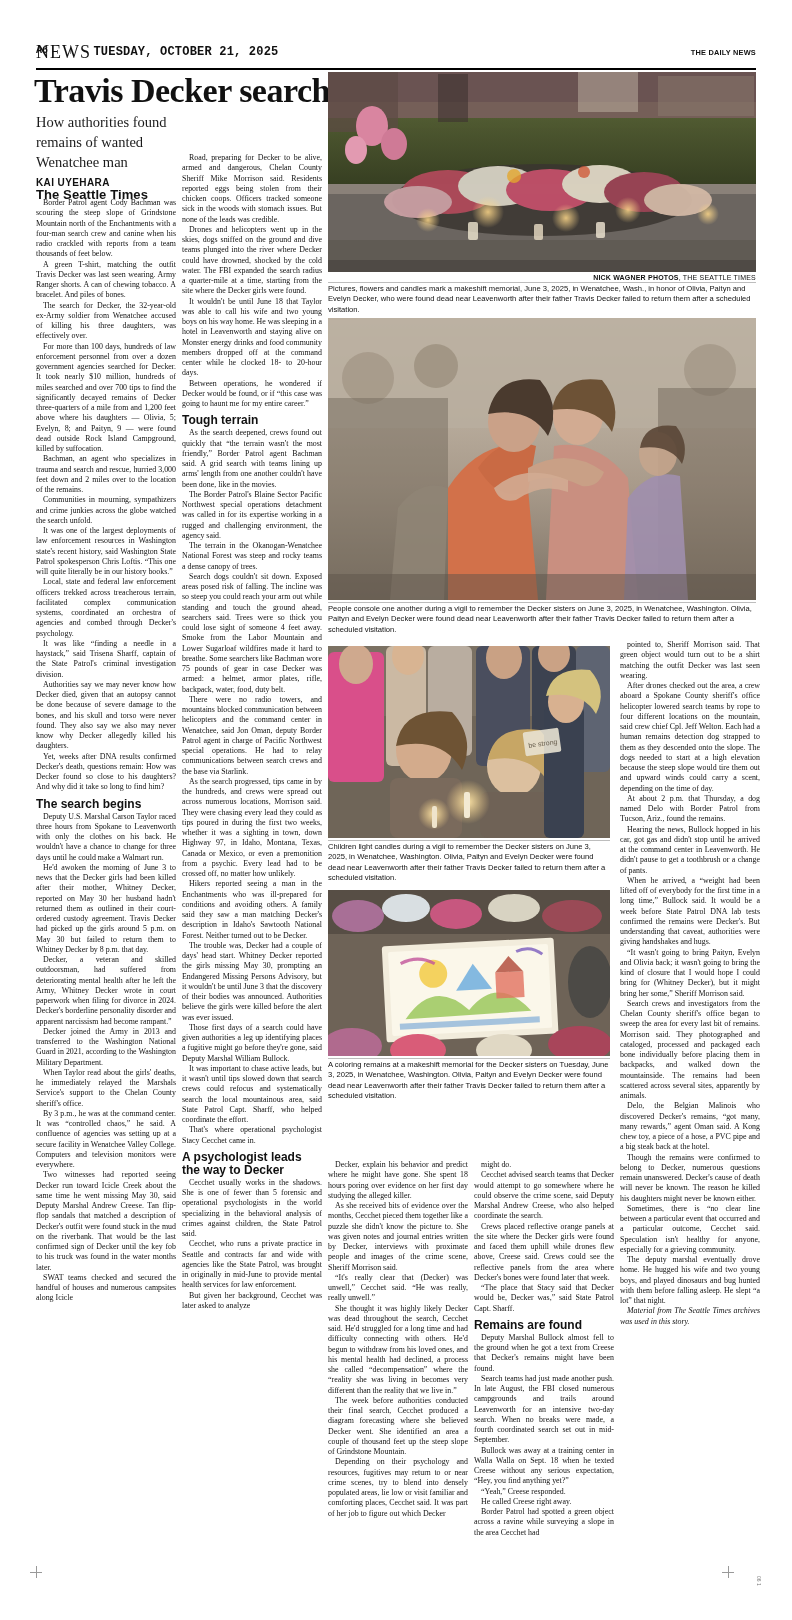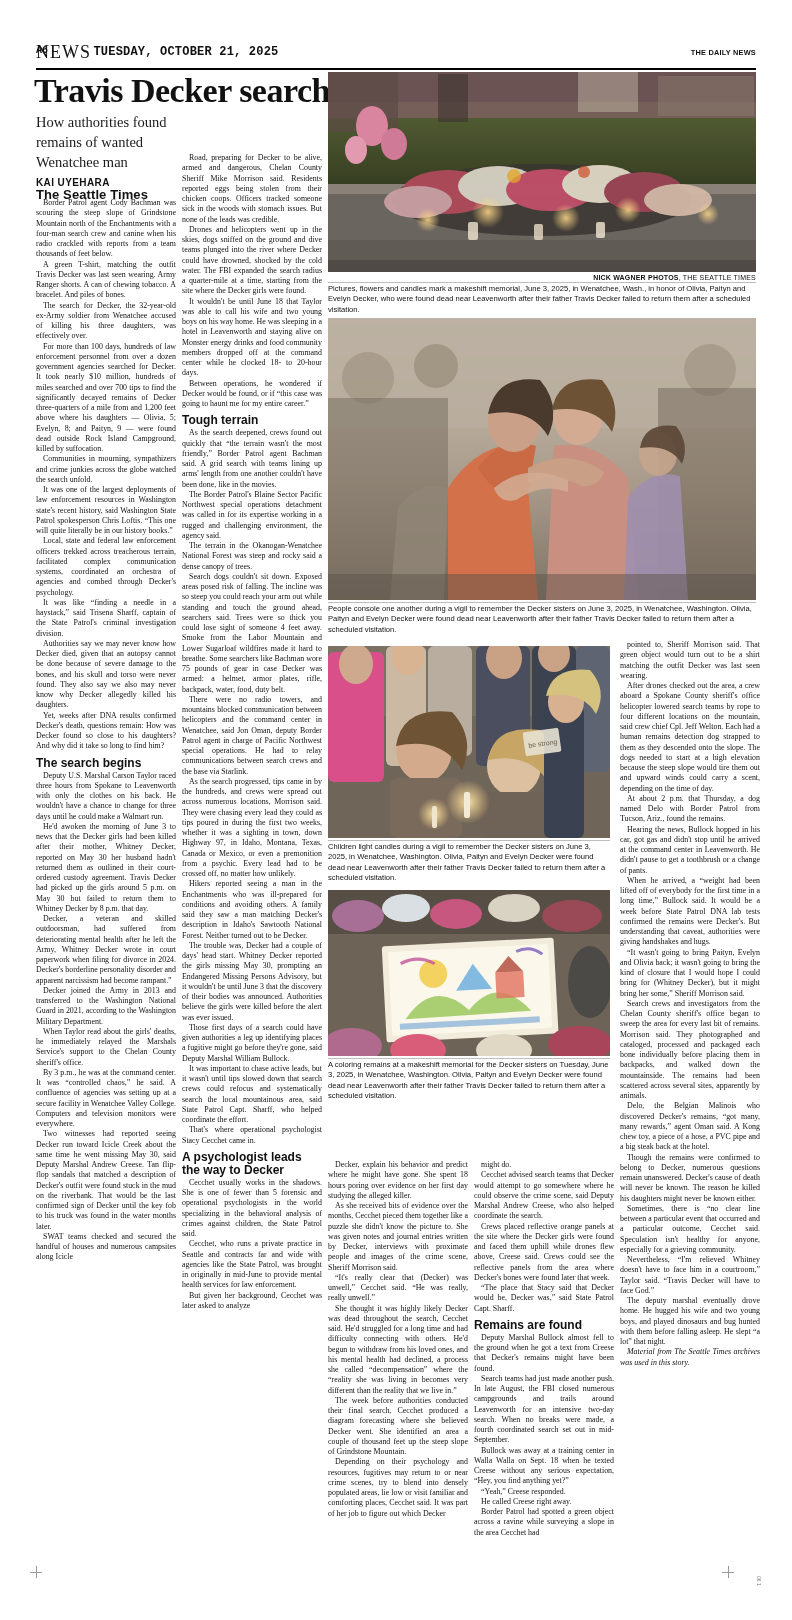--- a/index.html
+++ b/index.html
@@ -331,20 +331,21 @@
     </svg>
   </div>
   <div class="caprule" style="left:328px; top:1058px; width:282px;"></div>
   <div class="caption" id="cap4">A coloring remains at a makeshift memorial for the Decker sisters on Tuesday, June 3, 2025, in Wenatchee, Washington. Olivia, Paityn and Evelyn Decker were found dead near Leavenworth after their father Travis Decker failed to return them after a scheduled visitation.</div>
 
   <div class="col" id="col1">
       <p>Border Patrol agent Cody Bachman was scouring the steep slope of Grindstone Mountain north of the Enchantments with a four-man search crew and canine when his radio crackled with reports from a team thousands of feet below.</p>
       <p>A green T-shirt, matching the outfit Travis Decker was last seen wearing. Army Ranger shorts. A can of chewing tobacco. A bracelet. And piles of bones.</p>
       <p>The search for Decker, the 32-year-old ex-Army soldier from Wenatchee accused of killing his three daughters, was effectively over.</p>
       <p>For more than 100 days, hundreds of law enforcement personnel from over a dozen government agencies searched for Decker. It took nearly $10 million, hundreds of miles searched and over 700 tips to find the significantly decayed remains of Decker three-quarters of a mile from and 1,200 feet above where his daughters — Olivia, 5; Evelyn, 8; and Paityn, 9 — were found dead outside Rock Island Campground, killed by suffocation.</p>
+      <p>Bachman, an agent who specializes in trauma and search and rescue, hurried 3,000 feet down and 2 miles over to the location of the remains.</p>
       <p>Communities in mourning, sympathizers and crime junkies across the globe watched the search unfold.</p>
       <p>It was one of the largest deployments of law enforcement resources in Washington state's recent history, said Washington State Patrol spokesperson Chris Loftis. “This one will quite literally be in our history books.”</p>
       <p>Local, state and federal law enforcement officers trekked across treacherous terrain, facilitated complex communication systems, coordinated an orchestra of agencies and combed through Decker's psychology.</p>
       <p>It was like “finding a needle in a haystack,” said Trisena Sharff, captain of the State Patrol's criminal investigation division.</p>
       <p>Authorities say we may never know how Decker died, given that an autopsy cannot be done because of severe damage to the bones, and his skull and torso were never found. They also say we also may never know why Decker allegedly killed his daughters.</p>
       <p>Yet, weeks after DNA results confirmed Decker's death, questions remain: How was Decker found so close to his daughters? And why did it take so long to find him?</p>
       <div class="subhead">The search begins</div>
       <p>Deputy U.S. Marshal Carson Taylor raced three hours from Spokane to Leavenworth with only the clothes on his back. He wouldn't have a chance to change for three days until he could make a Walmart run.</p>
       <p>He'd awoken the morning of June 3 to news that the Decker girls had been killed after their mother, Whitney Decker, reported on May 30 her husband hadn't returned them as outlined in their court-ordered custody agreement. Travis Decker had picked up the girls around 5 p.m. on May 30 but failed to return them to Whitney Decker by 8 p.m. that day.</p>
       <p>Decker, a veteran and skilled outdoorsman, had suffered from deteriorating mental health after he left the Army, Whitney Decker wrote in court paperwork when filing for divorce in 2024. Decker's borderline personality disorder and apparent narcissism had become rampant.”</p>
@@ -355,21 +356,21 @@
       <p>SWAT teams checked and secured the handful of houses and numerous campsites along Icicle</p>
     </div>
   <div class="col" id="col2">
       <p>Road, preparing for Decker to be alive, armed and dangerous, Chelan County Sheriff Mike Morrison said. Residents reported eggs being stolen from their chicken coops. Officers tracked someone sick in the woods with stomach issues. But none of the leads was credible.</p>
       <p>Drones and helicopters went up in the skies, dogs sniffed on the ground and dive teams plunged into the river where Decker could have drowned, shocked by the cold water. The FBI expanded the search radius a quarter-mile at a time, starting from the site where the Decker girls were found.</p>
       <p>It wouldn't be until June 18 that Taylor was able to call his wife and two young boys on his way home. He was sleeping in a hotel in Leavenworth and staying alive on Monster energy drinks and food community members dropped off at the command center while he clocked 18- to 20-hour days.</p>
       <p>Between operations, he wondered if Decker would be found, or if “this case was going to haunt me for my entire career.”</p>
       <div class="subhead">Tough terrain</div>
       <p>As the search deepened, crews found out quickly that “the terrain wasn't the most friendly,” Border Patrol agent Bachman said. A grid search with teams lining up arms' length from one another couldn't have been done, like in the movies.</p>
       <p>The Border Patrol's Blaine Sector Pacific Northwest special operations detachment was called in for its expertise working in a rugged and challenging environment, the agency said.</p>
-      <p>The terrain in the Okanogan-Wenatchee National Forest was steep and rocky said a dense canopy of trees.</p>
+      <p>The terrain in the Okanogan-Wenatchee National Forest was steep and rocky teams a dense canopy of trees.</p>
       <p>Search dogs couldn't sit down. Exposed areas posed risk of falling. The incline was so steep you could reach your arm out while standing and touch the ground ahead, searchers said. Trees were so thick you could lose sight of someone 4 feet away. Smoke from the Labor Mountain and Lower Sugarloaf wildfires made it hard to breathe. Some searchers like Bachman wore 75 pounds of gear in case Decker was armed: a helmet, armor plates, rifle, backpack, water, food, duty belt.</p>
       <p>There were no radio towers, and mountains blocked communication between helicopters and the command center in Wenatchee, said Jon Oman, deputy Border Patrol agent in charge of Pacific Northwest special operations. He had to relay communications between search crews and the base via Starlink.</p>
       <p>As the search progressed, tips came in by the hundreds, and crews were spread out across numerous locations, Morrison said. They were chasing every lead they could as tips poured in during the first two weeks, whether it was a sighting in town, down Highway 97, in Idaho, Montana, Texas, Canada or Mexico, or even a premonition from a psychic. Every lead had to be crossed off, no matter how unlikely.</p>
       <p>Hikers reported seeing a man in the Enchantments who was ill-prepared for conditions and avoiding others. A family said they saw a man matching Decker's description in Idaho's Sawtooth National Forest. Neither turned out to be Decker.</p>
       <p>The trouble was, Decker had a couple of days' head start. Whitney Decker reported the girls missing May 30, prompting an Endangered Missing Persons Advisory, but it wouldn't be until June 3 that the discovery of their bodies was announced. Authorities believe the girls were killed before the alert was ever issued.</p>
       <p>Those first days of a search could have given authorities a leg up identifying places a fugitive might go before they're gone, said Deputy Marshal William Bullock.</p>
       <p>It was important to chase active leads, but it wasn't until tips slowed down that search crews could refocus and systematically search the local mountainous area, said State Patrol Capt. Sharff, who helped coordinate the effort.</p>
       <p>That's where operational psychologist Stacy Cecchet came in.</p>
       <div class="subhead">A psychologist leads the way to Decker</div>
       <p>Cecchet usually works in the shadows. She is one of fewer than 5 forensic and operational psychologists in the world specializing in the behavioral analysis of crimes against children, the State Patrol said.</p>
@@ -401,21 +402,20 @@
       <p>pointed to, Sheriff Morrison said. That green object would turn out to be a shirt matching the outfit Decker was last seen wearing.</p>
       <p>After drones checked out the area, a crew aboard a Spokane County sheriff's office helicopter lowered search teams by rope to four different locations on the mountain, said crew chief Cpl. Jeff Welton. Each had a human remains detection dog strapped to them as they descended onto the slope. The dogs needed to start at a high elevation because the steep slope would tire them out and upward winds could carry a scent, depending on the time of day.</p>
       <p>At about 2 p.m. that Thursday, a dog named Delo with Border Patrol from Tucson, Ariz., found the remains.</p>
       <p>Hearing the news, Bullock hopped in his car, got gas and didn't stop until he arrived at the command center in Leavenworth. He didn't pause to get a toothbrush or a change of pants.</p>
       <p>When he arrived, a “weight had been lifted off of everybody for the first time in a long time,” Bullock said. It would be a week before State Patrol DNA lab tests confirmed the remains were Decker's. But understanding that caveat, authorities were giving handshakes and hugs.</p>
       <p>“It wasn't going to bring Paityn, Evelyn and Olivia back; it wasn't going to bring the kind of closure that I would hope I could bring for (Whitney Decker), but it might bring her some,” Sheriff Morrison said.</p>
       <p>Search crews and investigators from the Chelan County sheriff's office began to sweep the area for every last bit of remains. Morrison said. They photographed and cataloged, processed and packaged each bone individually before placing them in backpacks, and walked down the mountainside. The remains had been scattered across several sites, apparently by animals.</p>
       <p>Delo, the Belgian Malinois who discovered Decker's remains, “got many, many rewards,” agent Oman said. A Kong chew toy, a piece of a hose, a PVC pipe and a big steak back at the hotel.</p>
       <p>Though the remains were confirmed to belong to Decker, numerous questions remain unanswered. Decker's cause of death will never be known. The reason he killed his daughters might never be known either.</p>
       <p>Sometimes, there is “no clear line between a particular event that occurred and a particular outcome, Cecchet said. Speculation isn't healthy for anyone, especially for a grieving community.</p>
-      <p>Nevertheless, “I'm relieved Whitney doesn't have to face him in a courtroom,” Taylor said. “Travis Decker will have to face God.”</p>
       <p>The deputy marshal eventually drove home. He hugged his wife and two young boys, and played dinosaurs and bug hunted with them before falling asleep. He slept “a lot” that night.</p>
       <p style="font-style: italic;">Material from The Seattle Times archives was used in this story.</p>
     </div>
 
   <div class="crop-bl"></div>
   <div class="crop-br"></div>
   <div class="footer-code">06 1</div>
 
 </div>
 

